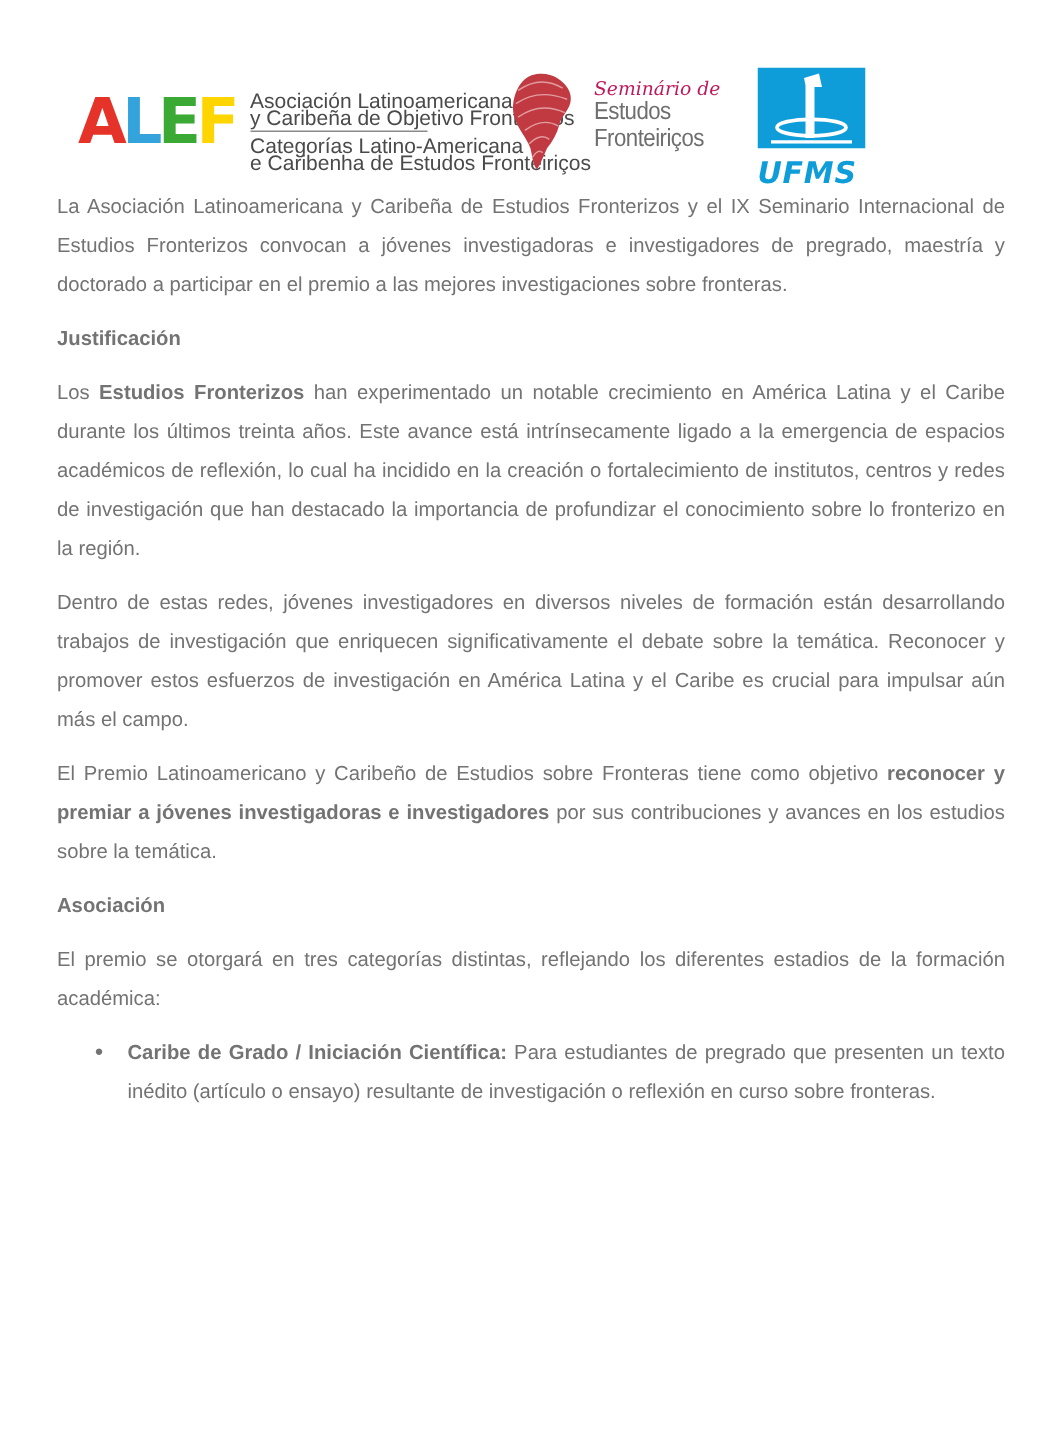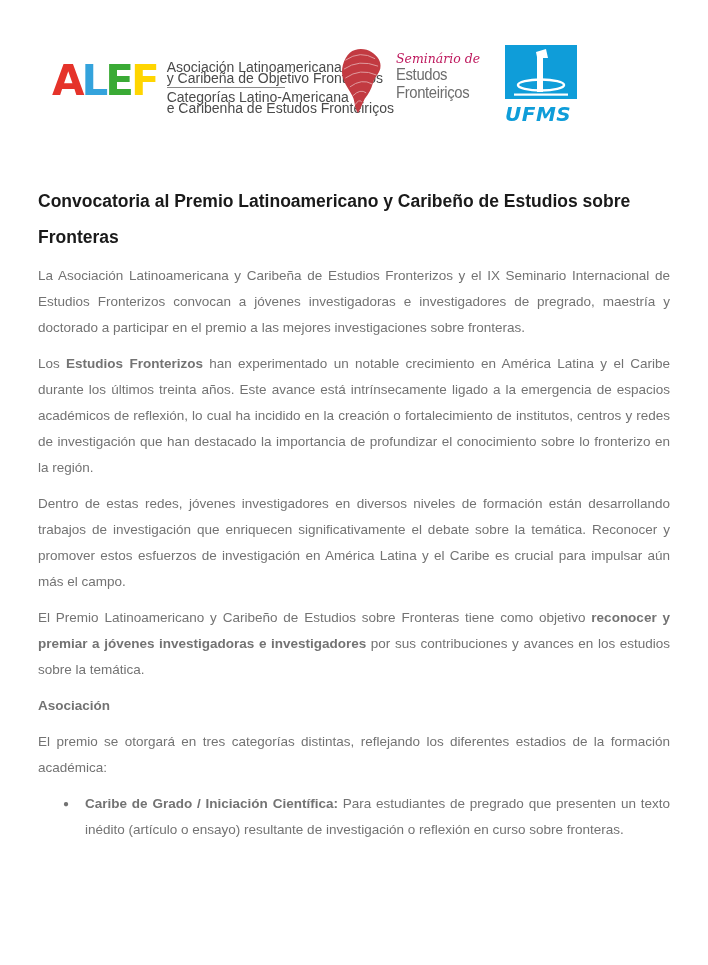--- a/index.html
+++ b/index.html
@@ -93,24 +93,24 @@
           <path d="M32 12 L31 7 L41 4 L43 13 L38 13 L38 47 L32 47 Z" fill="#ffffff"></path>
           <ellipse cx="36" cy="40" rx="23" ry="5.5" fill="none" stroke="#ffffff" stroke-width="2.5"></ellipse>
           <rect x="9" y="48.5" width="54" height="2.2" fill="#ffffff"></rect>
         </svg>
       </span>
       <div class="ufms-label" style="color: rgb(15, 157, 217);">UFMS</div>
     </div>
 
   </div>
 
-  <h1 class="doc-title">Convocatoria al Premio Latinoamericano y Caribeño de Estudios sobre Fronteras</h1>
 
   <div class="doc-body">
       <p><span>La Asociación Latinoamericana y Caribeña de Estudios Fronterizos y el IX Seminario Internacional de Estudios Fronterizos convocan a jóvenes investigadoras e investigadores de pregrado, maestría y doctorado a participar en el premio a las mejores investigaciones sobre fronteras.</span></p>
+      <h2>Justificación</h2>
       <p><span>Los </span><span class="b">Estudios Fronterizos</span><span> han experimentado un notable crecimiento en América Latina y el Caribe durante los últimos treinta años. Este avance está intrínsecamente ligado a la emergencia de espacios académicos de reflexión, lo cual ha incidido en la creación o fortalecimiento de institutos, centros y redes de investigación que han destacado la importancia de profundizar el conocimiento sobre lo fronterizo en la región.</span></p>
       <p><span>Dentro de estas redes, jóvenes investigadores en diversos niveles de formación están desarrollando trabajos de investigación que enriquecen significativamente el debate sobre la temática. Reconocer y promover estos esfuerzos de investigación en América Latina y el Caribe es crucial para impulsar aún más el campo.</span></p>
       <p><span>El Premio Latinoamericano y Caribeño de Estudios sobre Fronteras tiene como objetivo </span><span class="b">reconocer y premiar a jóvenes investigadoras e investigadores</span><span> por sus contribuciones y avances en los estudios sobre la temática.</span></p>
       <h2>Asociación</h2>
       <p><span>El premio se otorgará en tres categorías distintas, reflejando los diferentes estadios de la formación académica:</span></p>
       <p class="bullet"><span class="bullet-dot">●</span><span class="b">Caribe de Grado / Iniciación Científica:</span><span> Para estudiantes de pregrado que presenten un texto inédito (artículo o ensayo) resultante de investigación o reflexión en curso sobre fronteras.</span></p>
     </div>
 
 </div>
 

